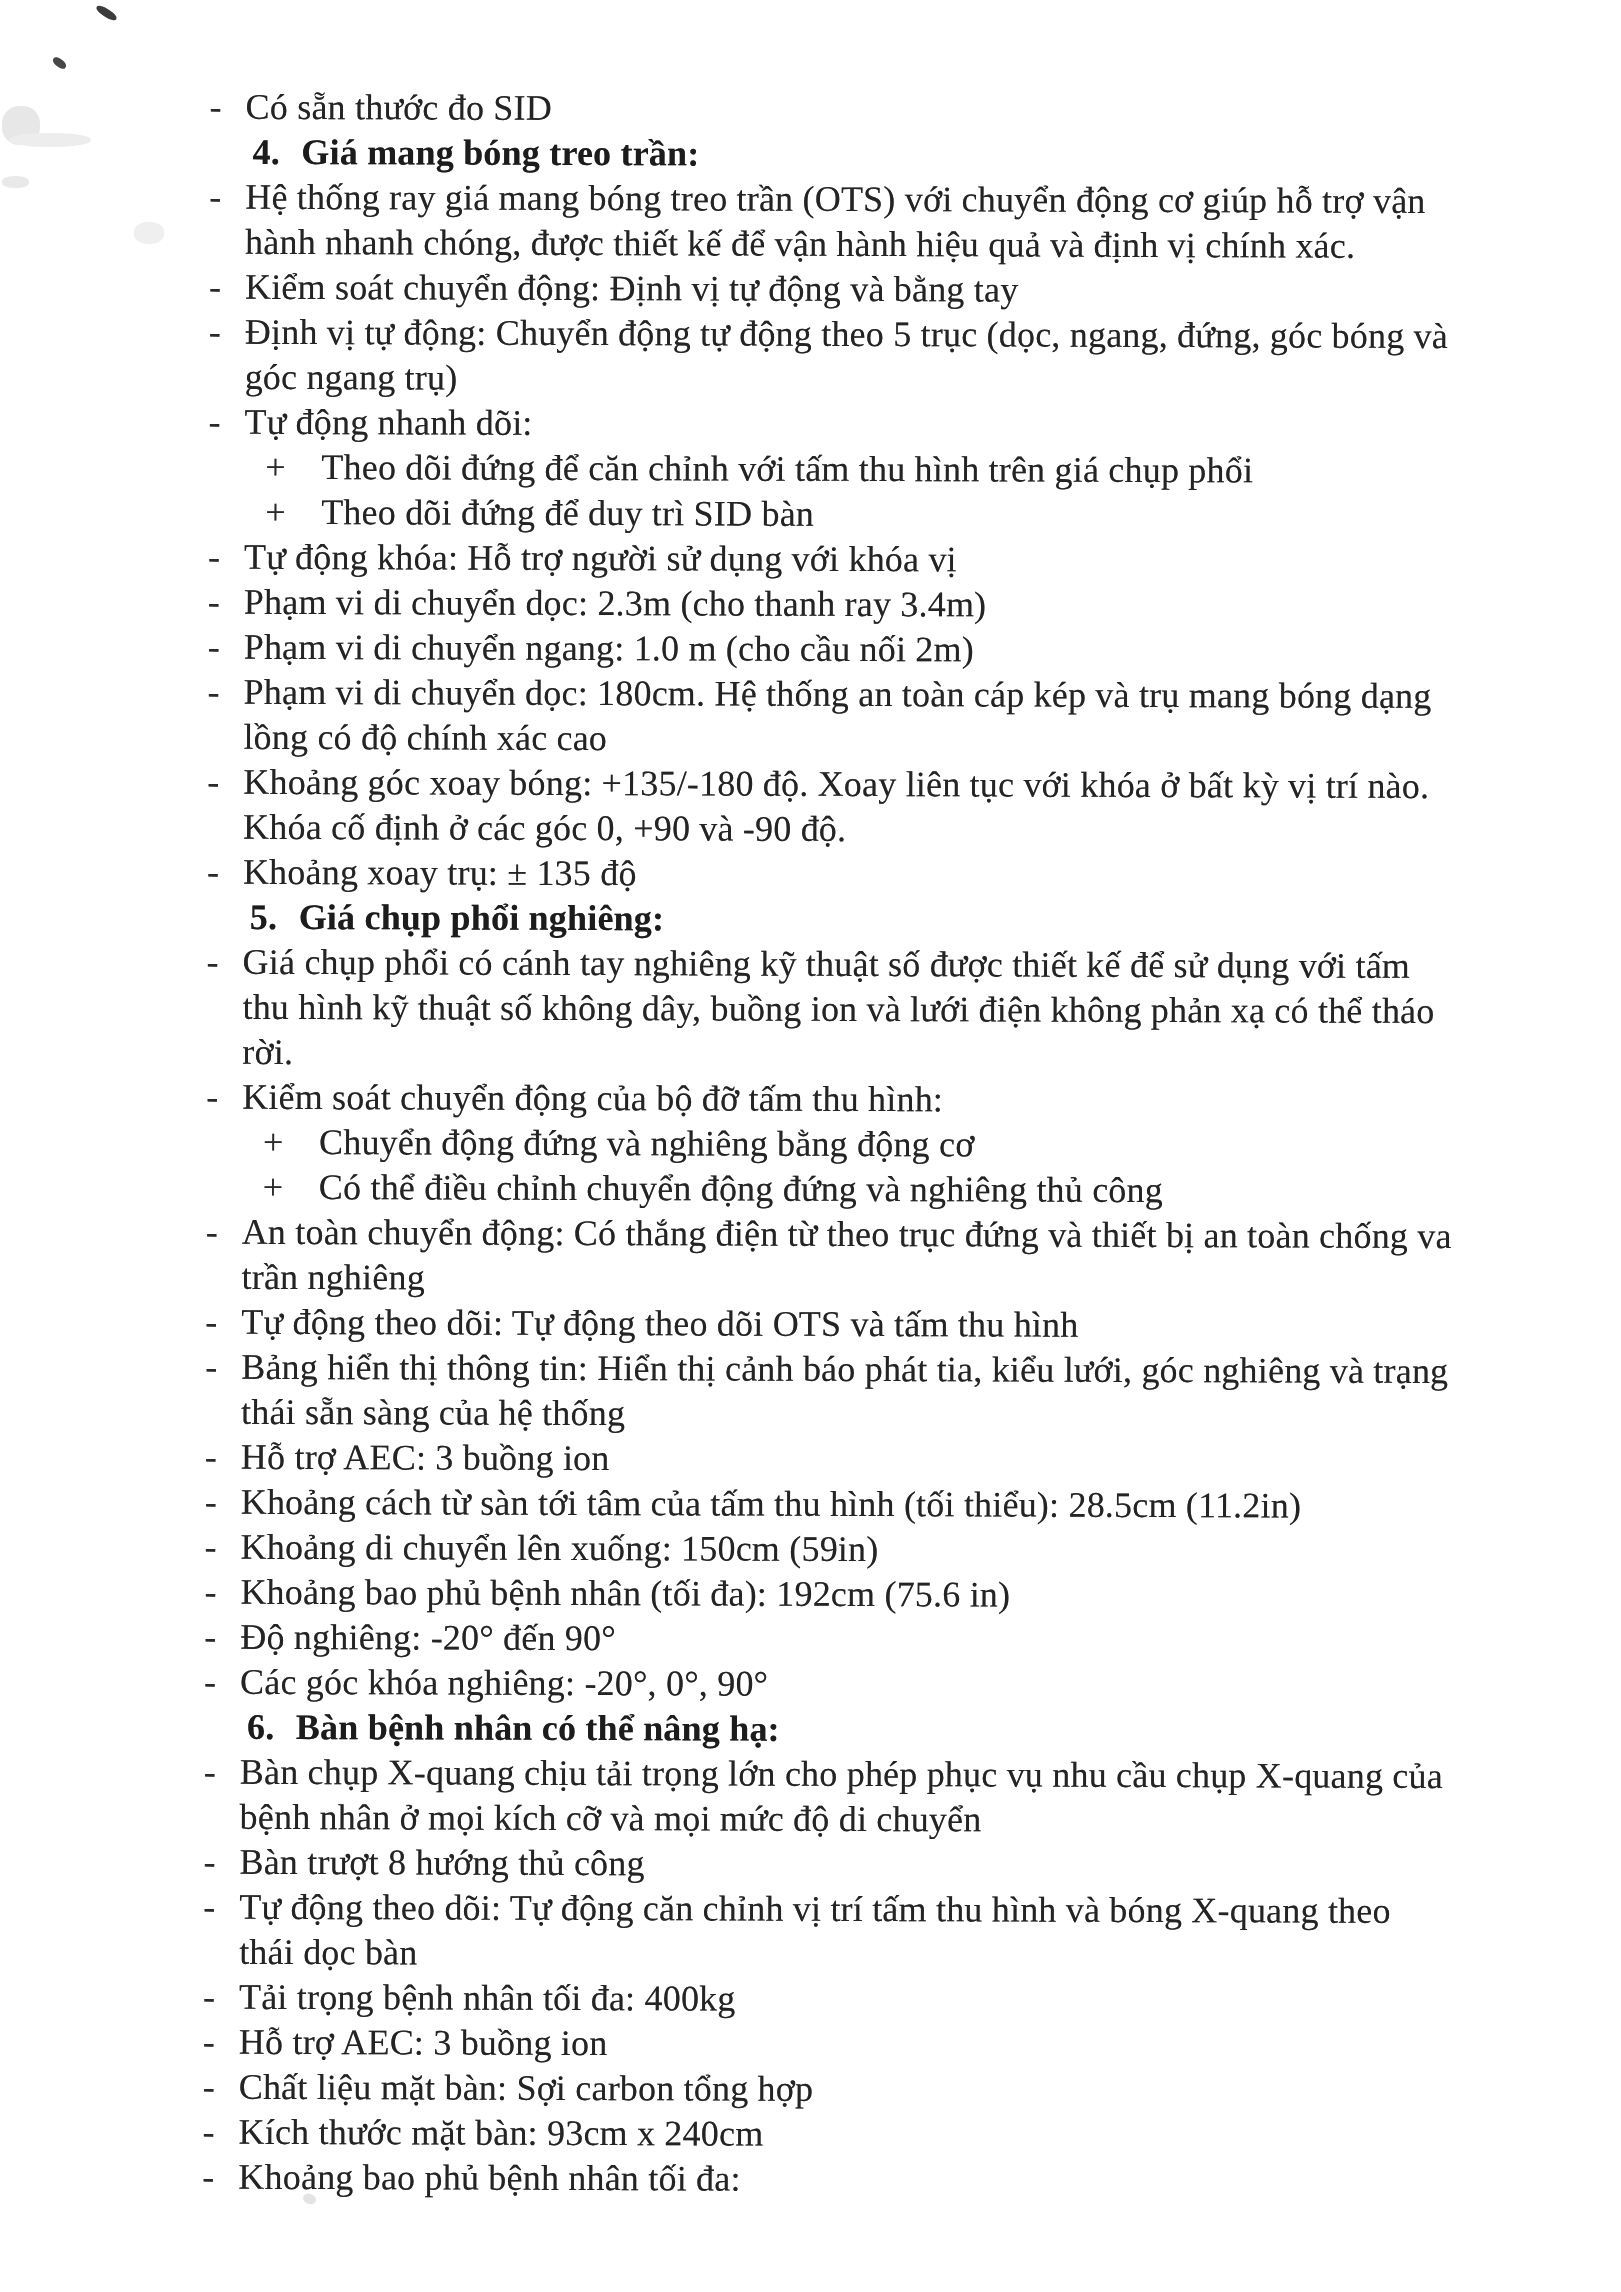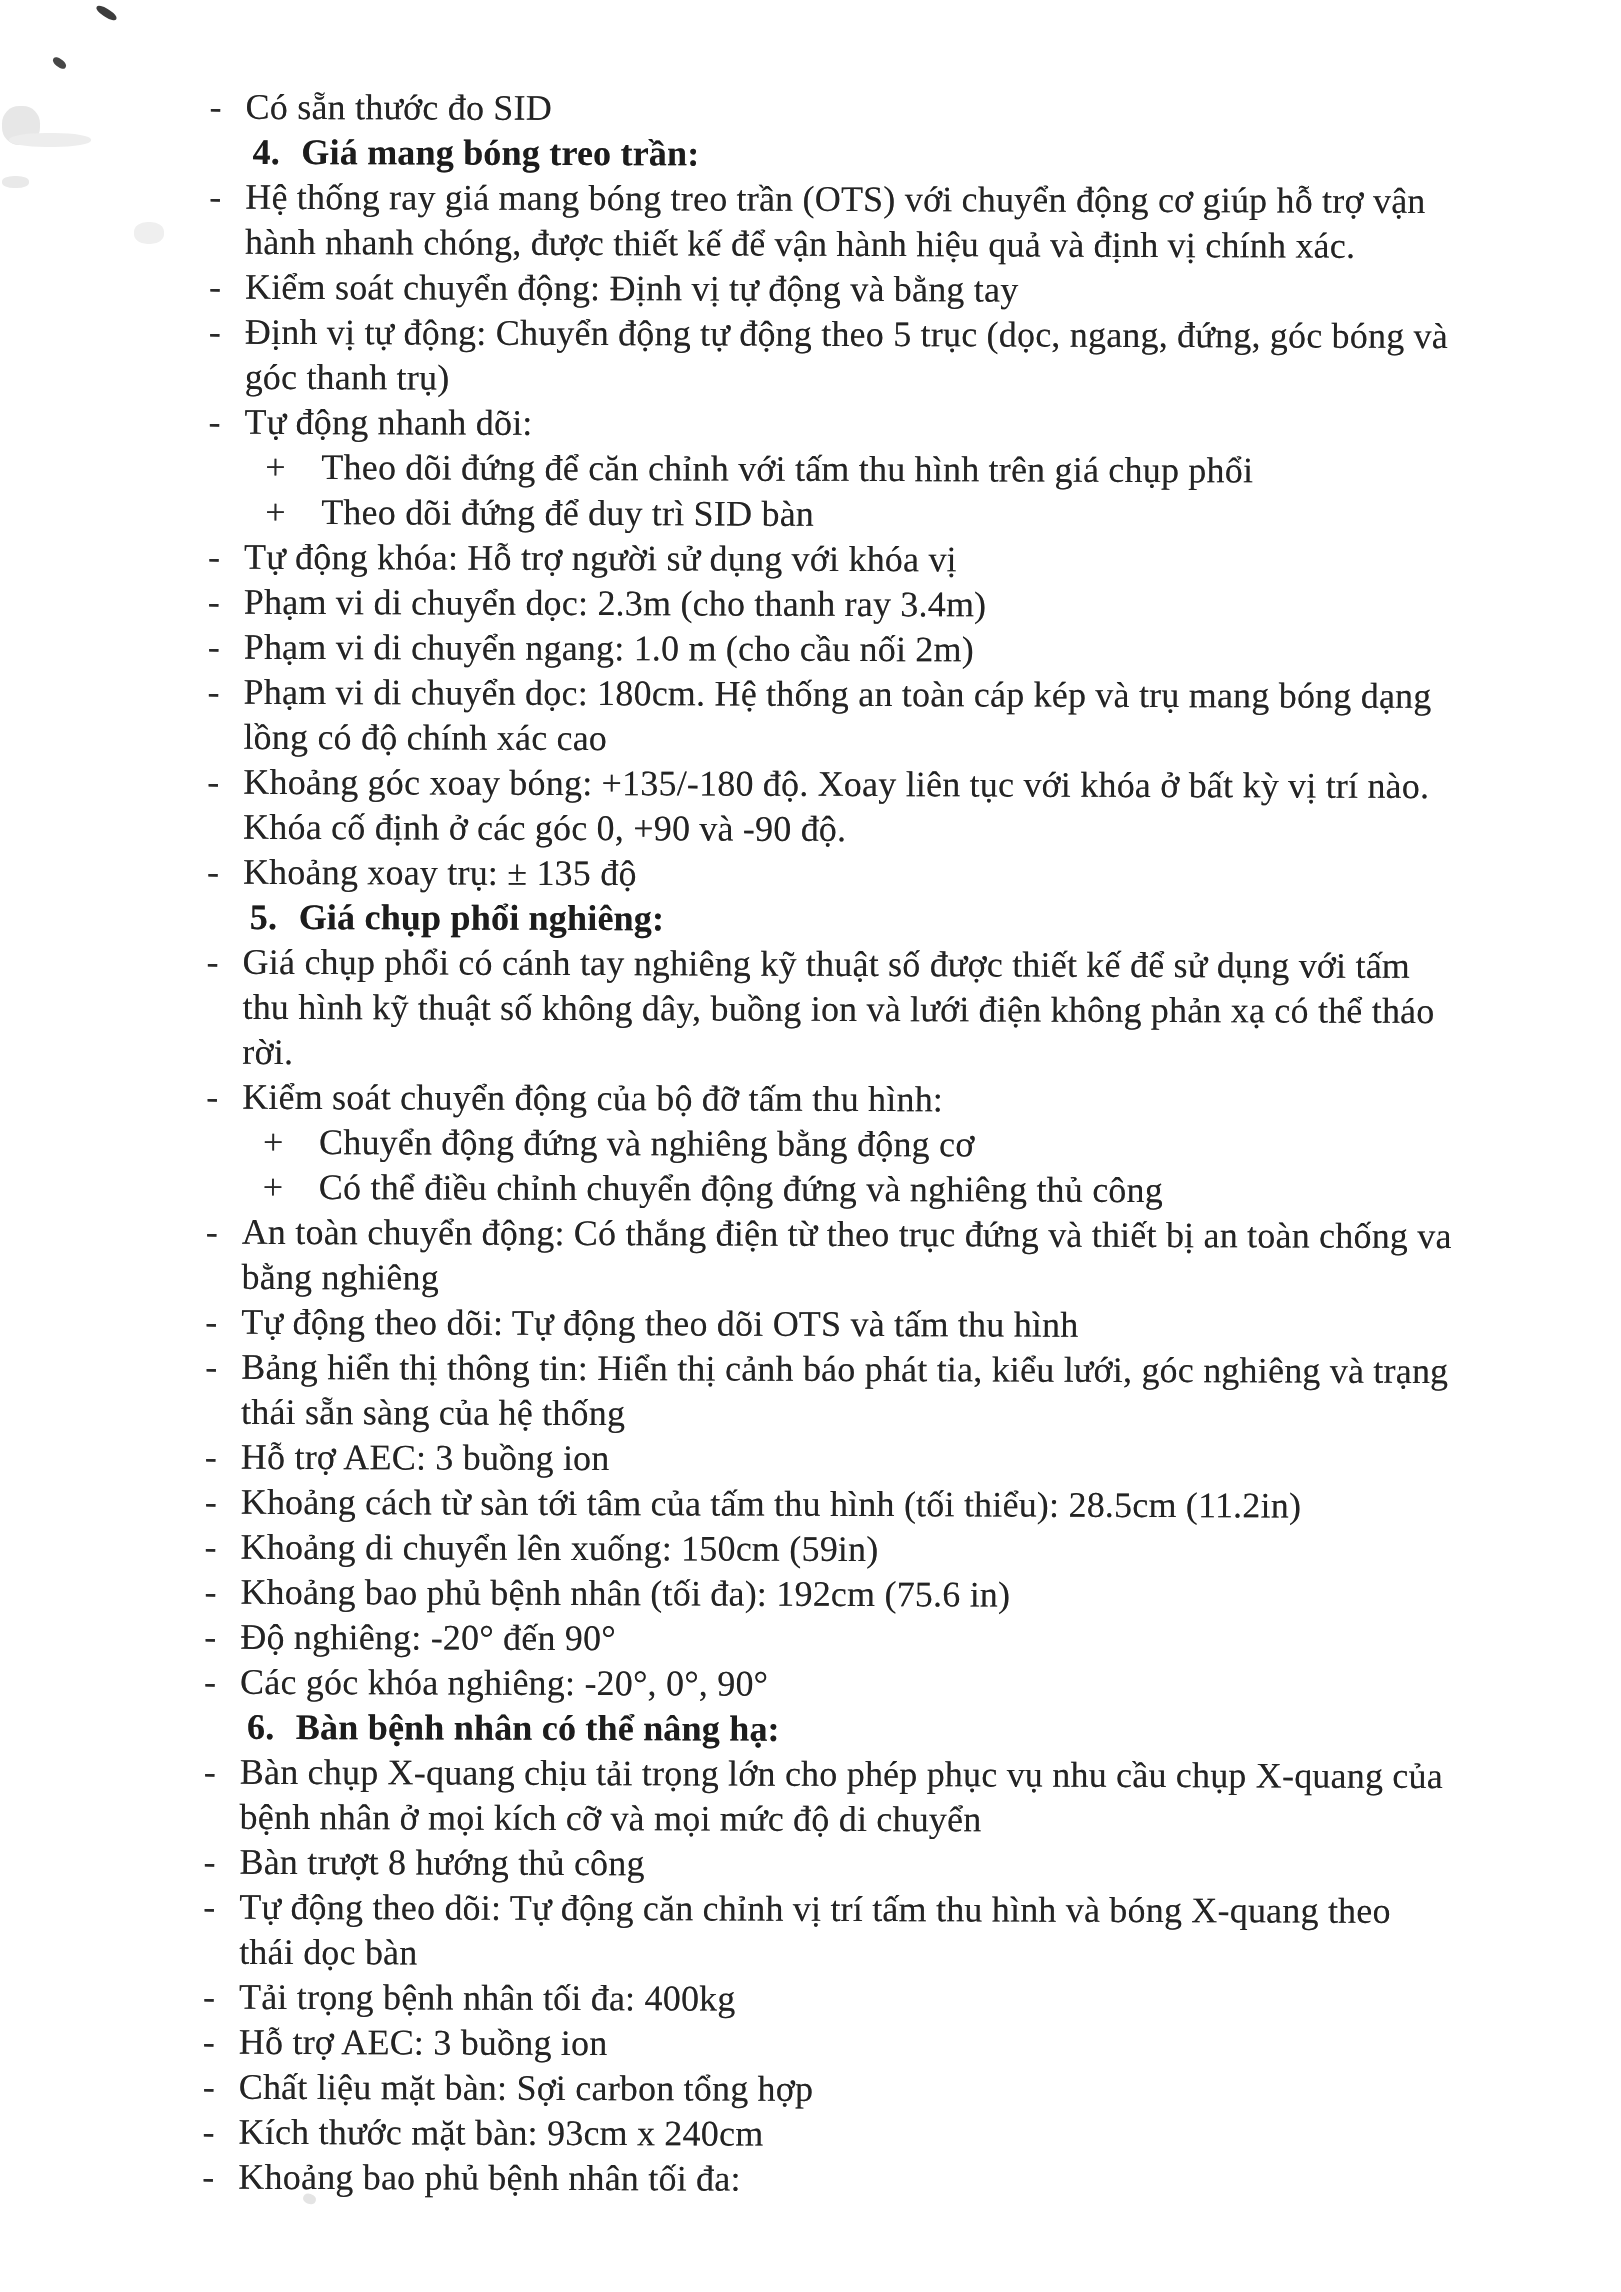--- a/index.html
+++ b/index.html
@@ -62,41 +62,41 @@
 <body>
 
 <main class="page">
   <div class="content" id="doc-content">
       <div class="line dash"><span class="marker">-</span><span class="txt">Có sẵn thước đo SID</span></div>
       <div class="line heading"><span class="num">4.</span><span class="txt">Giá mang bóng treo trần:</span></div>
       <div class="line dash"><span class="marker">-</span><span class="txt">Hệ thống ray giá mang bóng treo trần (OTS) với chuyển động cơ giúp hỗ trợ vận</span></div>
       <div class="line cont"><span class="txt">hành nhanh chóng, được thiết kế để vận hành hiệu quả và định vị chính xác.</span></div>
       <div class="line dash"><span class="marker">-</span><span class="txt">Kiểm soát chuyển động: Định vị tự động và bằng tay</span></div>
       <div class="line dash"><span class="marker">-</span><span class="txt">Định vị tự động: Chuyển động tự động theo 5 trục (dọc, ngang, đứng, góc bóng và</span></div>
-      <div class="line cont"><span class="txt">góc thanh trụ)</span></div>
+      <div class="line cont"><span class="txt">góc ngang trụ)</span></div>
       <div class="line dash"><span class="marker">-</span><span class="txt">Tự động nhanh dõi:</span></div>
       <div class="line plus"><span class="marker">+</span><span class="txt">Theo dõi đứng để căn chỉnh với tấm thu hình trên giá chụp phổi</span></div>
       <div class="line plus"><span class="marker">+</span><span class="txt">Theo dõi đứng để duy trì SID bàn</span></div>
       <div class="line dash"><span class="marker">-</span><span class="txt">Tự động khóa: Hỗ trợ người sử dụng với khóa vị</span></div>
       <div class="line dash"><span class="marker">-</span><span class="txt">Phạm vi di chuyển dọc: 2.3m (cho thanh ray 3.4m)</span></div>
       <div class="line dash"><span class="marker">-</span><span class="txt">Phạm vi di chuyển ngang: 1.0 m (cho cầu nối 2m)</span></div>
       <div class="line dash"><span class="marker">-</span><span class="txt">Phạm vi di chuyển dọc: 180cm. Hệ thống an toàn cáp kép và trụ mang bóng dạng</span></div>
       <div class="line cont"><span class="txt">lồng có độ chính xác cao</span></div>
       <div class="line dash"><span class="marker">-</span><span class="txt">Khoảng góc xoay bóng: +135/-180 độ. Xoay liên tục với khóa ở bất kỳ vị trí nào.</span></div>
       <div class="line cont"><span class="txt">Khóa cố định ở các góc 0, +90 và -90 độ.</span></div>
       <div class="line dash"><span class="marker">-</span><span class="txt">Khoảng xoay trụ: ± 135 độ</span></div>
       <div class="line heading"><span class="num">5.</span><span class="txt">Giá chụp phổi nghiêng:</span></div>
       <div class="line dash"><span class="marker">-</span><span class="txt">Giá chụp phổi có cánh tay nghiêng kỹ thuật số được thiết kế để sử dụng với tấm</span></div>
       <div class="line cont"><span class="txt">thu hình kỹ thuật số không dây, buồng ion và lưới điện không phản xạ có thể tháo</span></div>
       <div class="line cont"><span class="txt">rời.</span></div>
       <div class="line dash"><span class="marker">-</span><span class="txt">Kiểm soát chuyển động của bộ đỡ tấm thu hình:</span></div>
       <div class="line plus"><span class="marker">+</span><span class="txt">Chuyển động đứng và nghiêng bằng động cơ</span></div>
       <div class="line plus"><span class="marker">+</span><span class="txt">Có thể điều chỉnh chuyển động đứng và nghiêng thủ công</span></div>
       <div class="line dash"><span class="marker">-</span><span class="txt">An toàn chuyển động: Có thắng điện từ theo trục đứng và thiết bị an toàn chống va</span></div>
-      <div class="line cont"><span class="txt">bằng nghiêng</span></div>
+      <div class="line cont"><span class="txt">trần nghiêng</span></div>
       <div class="line dash"><span class="marker">-</span><span class="txt">Tự động theo dõi: Tự động theo dõi OTS và tấm thu hình</span></div>
       <div class="line dash"><span class="marker">-</span><span class="txt">Bảng hiển thị thông tin: Hiển thị cảnh báo phát tia, kiểu lưới, góc nghiêng và trạng</span></div>
       <div class="line cont"><span class="txt">thái sẵn sàng của hệ thống</span></div>
       <div class="line dash"><span class="marker">-</span><span class="txt">Hỗ trợ AEC: 3 buồng ion</span></div>
       <div class="line dash"><span class="marker">-</span><span class="txt">Khoảng cách từ sàn tới tâm của tấm thu hình (tối thiểu): 28.5cm (11.2in)</span></div>
       <div class="line dash"><span class="marker">-</span><span class="txt">Khoảng di chuyển lên xuống: 150cm (59in)</span></div>
       <div class="line dash"><span class="marker">-</span><span class="txt">Khoảng bao phủ bệnh nhân (tối đa): 192cm (75.6 in)</span></div>
       <div class="line dash"><span class="marker">-</span><span class="txt">Độ nghiêng: -20° đến 90°</span></div>
       <div class="line dash"><span class="marker">-</span><span class="txt">Các góc khóa nghiêng: -20°, 0°, 90°</span></div>
       <div class="line heading"><span class="num">6.</span><span class="txt">Bàn bệnh nhân có thể nâng hạ:</span></div>

